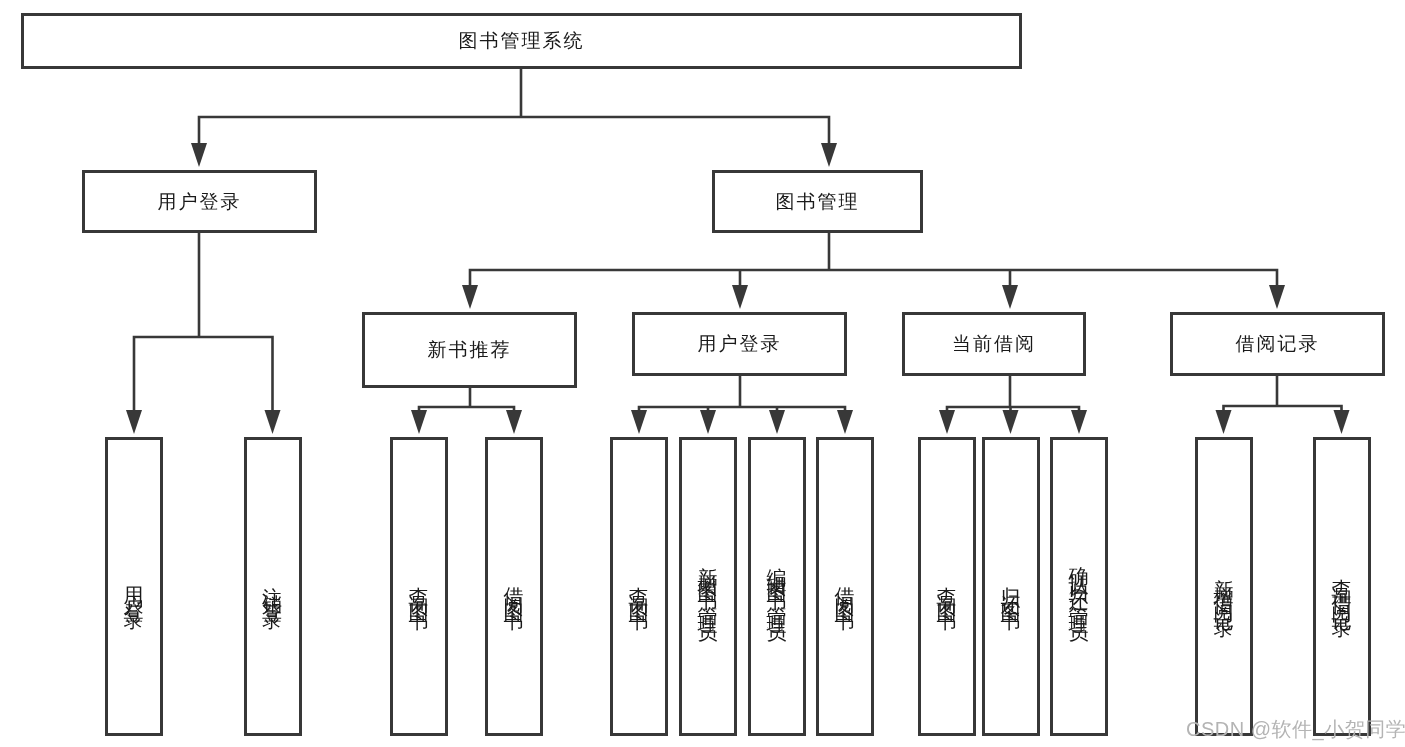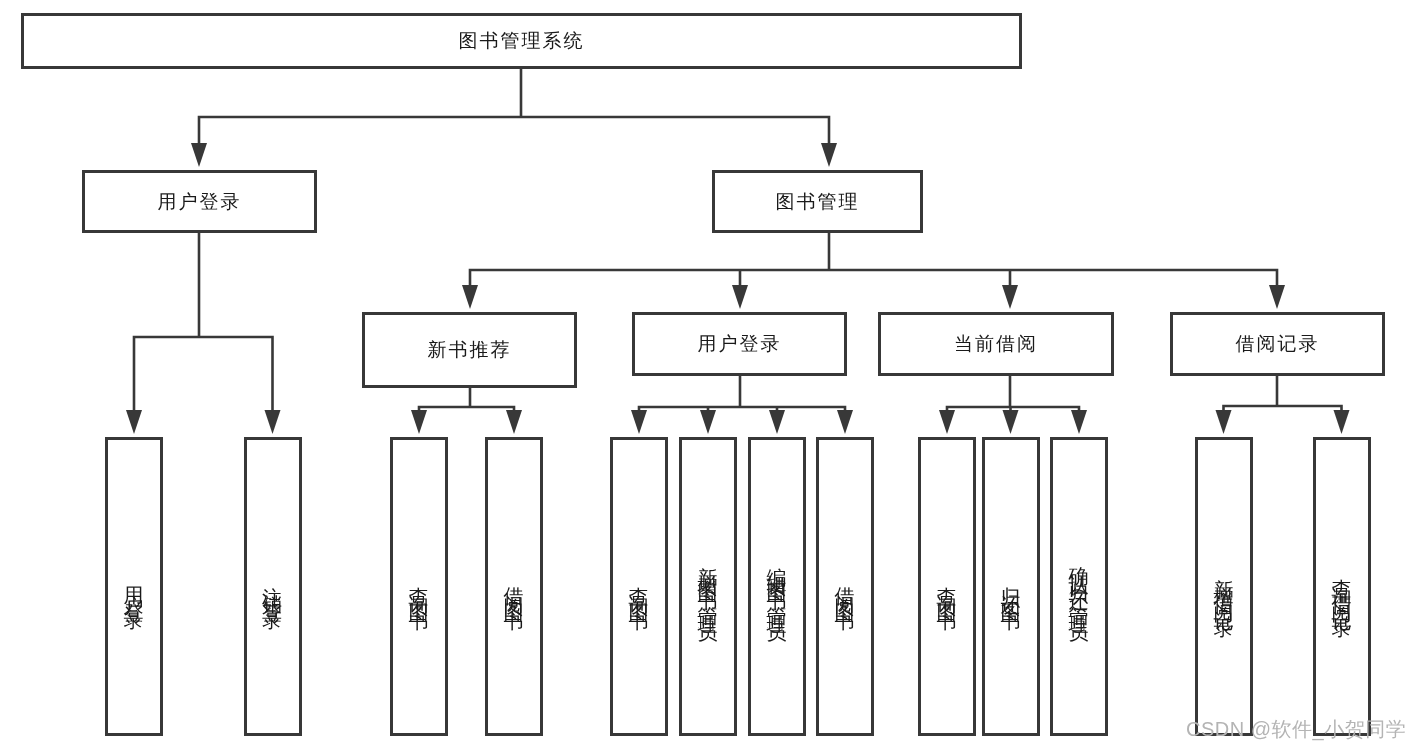--- a/index.html
+++ b/index.html
@@ -110,21 +110,21 @@
     <polygon points="1333.5,410 1349.5,410 1341.5,434"></polygon>
   </svg>
 
   <div class="node root" style="left:21px; top:13px; width:1001px; height:56px;">图书管理系统</div>
 
   <div class="node h" style="left:82px; top:170px; width:235px; height:63px;">用户登录</div>
   <div class="node h" style="left:712px; top:170px; width:211px; height:63px;">图书管理</div>
 
   <div class="node h" style="left:362px; top:312px; width:215px; height:76px;">新书推荐</div>
   <div class="node h" style="left:632px; top:312px; width:215px; height:64px;">用户登录</div>
-  <div class="node h" style="left:878px; top:312px; width:236px; height:64px;">当前借阅</div>
+  <div class="node h" style="left:902px; top:312px; width:184px; height:64px;">当前借阅</div>
   <div class="node h" style="left:1170px; top:312px; width:215px; height:64px;">借阅记录</div>
 
   <div class="node v" style="left:105px; top:437px; width:58px; height:299px;">用户登录</div>
   <div class="node v" style="left:243.5px; top:437px; width:58px; height:299px;">注销登录</div>
 
   <div class="node v" style="left:390px; top:437px; width:58px; height:299px;">查询图书</div>
   <div class="node v" style="left:485px; top:437px; width:58px; height:299px;">借阅图书</div>
 
   <div class="node v" style="left:610px; top:437px; width:58px; height:299px;">查询图书</div>
   <div class="node v" style="left:679px; top:437px; width:58px; height:299px;">新增图书（管理员）</div>

